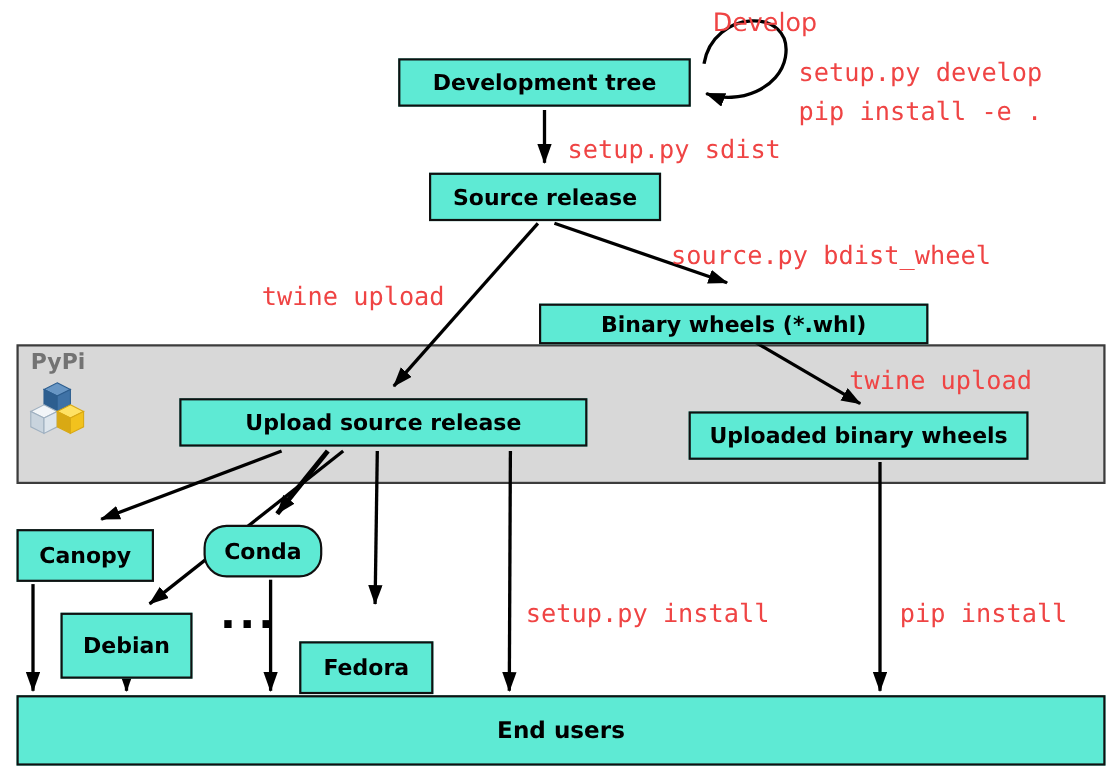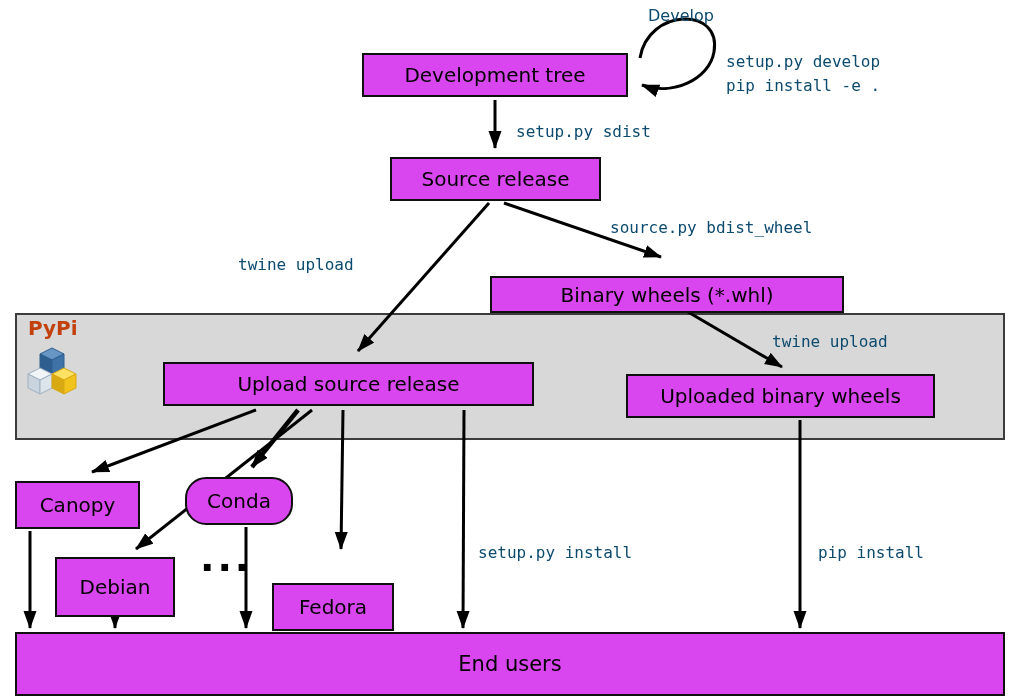--- a/index.html
+++ b/index.html
@@ -11,51 +11,51 @@
   .diagram { position: relative; width: 1009px; height: 698px; background: #ffffff; overflow: hidden; }
 
   .band {
     position: absolute; left: 15px; top: 313px; width: 990px; height: 127px;
     background: #d8d8d8; border: 2px solid #3c3c3c; z-index: 1;
   }
 
   svg.arrows { position: absolute; left: 0; top: 0; z-index: 2; }
 
   .node {
-    position: absolute; background: #d946ef; border: 2px solid #101010;
+    position: absolute; background: #5eead4; border: 2px solid #101010;
     display: flex; align-items: center; justify-content: center;
-    font-weight: normal; font-size: 20px; color: #000; z-index: 3; text-align: center;
+    font-weight: bold; font-size: 20px; color: #000; z-index: 3; text-align: center;
   }
   .n-dev      { left: 362px; top: 53px;  width: 266px; height: 44px; }
   .n-src      { left: 390px; top: 157px; width: 211px; height: 44px; }
   .n-whl      { left: 490px; top: 276px; width: 354px; height: 37px; }
   .n-upsrc    { left: 163px; top: 362px; width: 371px; height: 44px; }
   .n-upwhl    { left: 626px; top: 374px; width: 309px; height: 44px; }
   .n-canopy   { left: 15px;  top: 481px; width: 125px; height: 48px; }
   .n-conda    { left: 185px; top: 477px; width: 108px; height: 48px; border-radius: 21px; }
   .n-debian   { left: 55px;  top: 557px; width: 120px; height: 60px; }
   .n-fedora   { left: 272px; top: 557px; width: 122px; height: 48px; margin-top: 26px; }
   .n-end      { left: 15px;  top: 632px; width: 990px; height: 64px; font-size: 21px; }
 
   .edge-label {
     position: absolute; font-family: "DejaVu Sans Mono", "Liberation Mono", monospace;
-    font-size: 16px; color: #0c4a6e; z-index: 4; white-space: pre; line-height: 1.5;
+    font-size: 23px; color: #ef4444; z-index: 4; white-space: pre; line-height: 1.5;
   }
   .l-develop { left: 648px; top: 4px; font-family: "DejaVu Sans", "Liberation Sans", sans-serif; }
   .l-cmds    { left: 726px; top: 50px; }
   .l-sdist   { left: 516px; top: 120px; }
   .l-twine1  { left: 238px; top: 253px; }
   .l-bdist   { left: 610px; top: 216px; }
   .l-twine2  { left: 772px; top: 330px; }
   .l-setupi  { left: 478px; top: 541px; }
   .l-pipi    { left: 818px; top: 541px; }
 
   .pypi-label {
     position: absolute; left: 28px; top: 316px; font-weight: bold;
-    font-size: 20px; color: #c2410c; z-index: 4;
+    font-size: 20px; color: #737373; z-index: 4;
   }
   .pypi-logo { position: absolute; left: 20px; top: 338px; z-index: 4; }
 
   .dots {
     position: absolute; left: 200px; top: 536px; font-size: 38px; font-weight: bold;
     letter-spacing: 3px; color: #000; z-index: 4;
   }
 </style>
 </head>
 <body>

